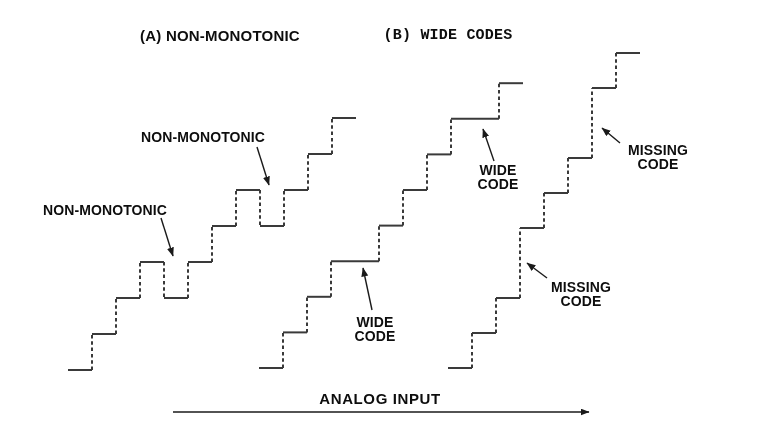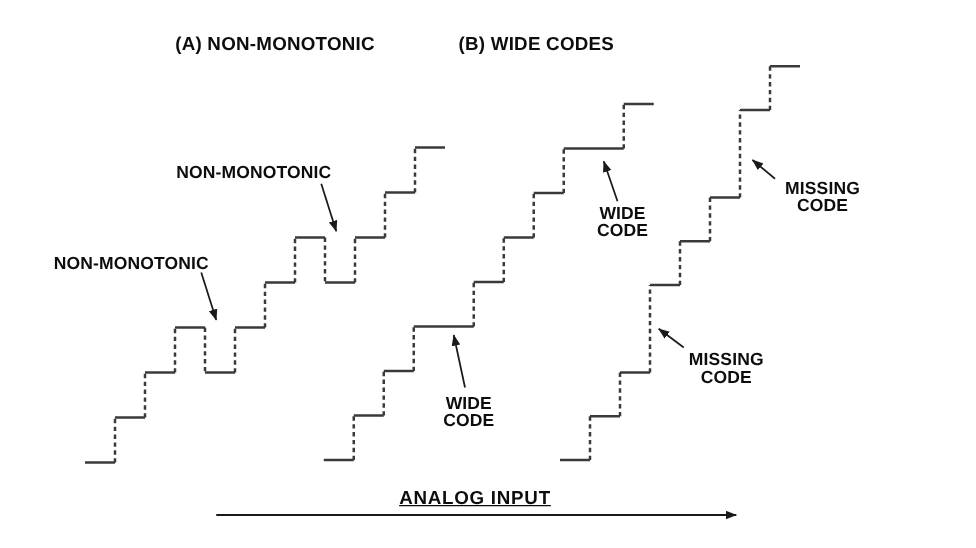--- a/index.html
+++ b/index.html
@@ -116,30 +116,30 @@
         <line x1="257" y1="147" x2="269" y2="185" class="ann-arrow"></line>
         <line x1="372" y1="310" x2="363" y2="268" class="ann-arrow"></line>
         <line x1="494" y1="161" x2="483" y2="129" class="ann-arrow"></line>
         <line x1="547" y1="278" x2="527" y2="263" class="ann-arrow"></line>
         <line x1="620" y1="143" x2="602" y2="128" class="ann-arrow"></line>
         <line x1="173" y1="412" x2="589" y2="412" class="axis-arrow"></line>
       </g>
   </svg>
 
   <div class="lbl title" style="left:196px;top:28px;margin-left:24px;">(A) NON-MONOTONIC</div>
-  <div class="lbl title" style="left:429px;top:28px;">(B) WIDE CODES</div>
+  <div class="lbl title" style="left:448px;top:28px;font-family:Liberation Mono, monospace;">(B) WIDE CODES</div>
 
   <div class="lbl" style="left:203px;top:130px;">NON-MONOTONIC</div>
   <div class="lbl" style="left:105px;top:203px;">NON-MONOTONIC</div>
 
   <div class="lbl" style="left:498px;top:163px;">WIDE
 CODE</div>
   <div class="lbl" style="left:375px;top:315px;">WIDE
 CODE</div>
 
   <div class="lbl" style="left:658px;top:143px;">MISSING
 CODE</div>
   <div class="lbl" style="left:581px;top:280px;">MISSING
 CODE</div>
 
-  <div class="lbl axis-label" style="left:380px;top:391px;text-decoration:underline;">ANALOG INPUT</div>
+  <div class="lbl axis-label" style="left:380px;top:391px;">ANALOG INPUT</div>
 
 </div>
 
 </body></html>

